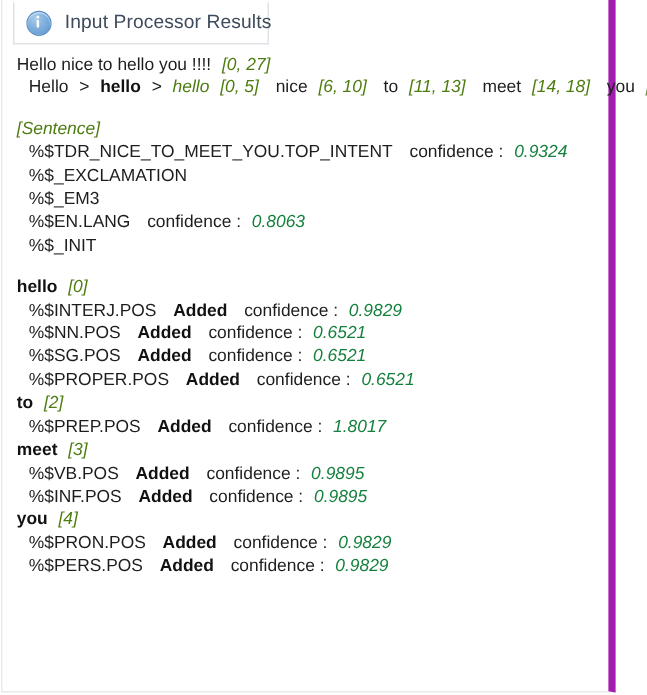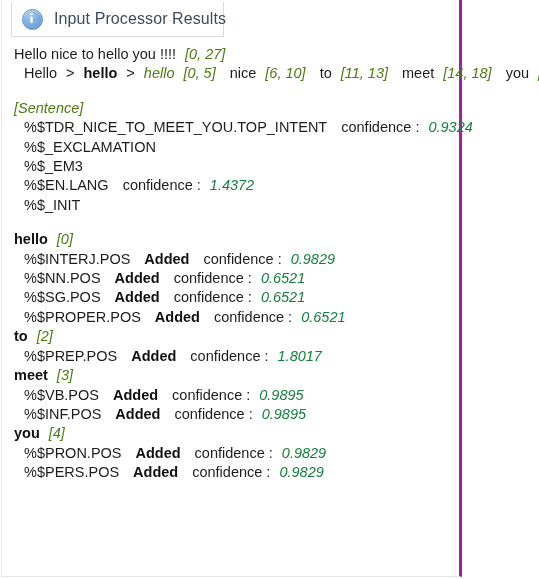--- a/index.html
+++ b/index.html
@@ -10,25 +10,25 @@
   body {
     width: 539px;
     height: 579px;
     font-family: "Liberation Sans", sans-serif;
     color: #222222;
     overflow: hidden;
   }
 
   .panel {
     position: relative;
-    width: 461px;
+    width: 512px;
     height: 577px;
     box-sizing: border-box;
     border-left: 1px solid #e3e6ea;
-    border-right: 3px solid #a21caf;
+    border-right: 6px solid #a21caf;
     border-bottom: 1px solid #e3e6ea;
     border-top: none;
     background: #ffffff;
     margin: 0 1px;
   }
 
   
   .tab-strip {
     position: relative;
     height: 39px;
@@ -121,21 +121,21 @@
 
     <div class="spacer-md"></div>
 
     <div class="line indent-0">
       <span class="it">[Sentence]</span>
     </div>
     <div id="sentence-rows">
         <div class="line indent-1"><span>%$TDR_NICE_TO_MEET_YOU.TOP_INTENT</span><span class="sp-lg"></span><span>confidence :</span><span class="sp"></span><span class="it-dim">0.9324</span></div>
         <div class="line indent-1"><span>%$_EXCLAMATION</span></div>
         <div class="line indent-1"><span>%$_EM3</span></div>
-        <div class="line indent-1"><span>%$EN.LANG</span><span class="sp-lg"></span><span>confidence :</span><span class="sp"></span><span class="it-dim">1.4372</span></div>
+        <div class="line indent-1"><span>%$EN.LANG</span><span class="sp-lg"></span><span>confidence :</span><span class="sp"></span><span class="it-dim">0.8063</span></div>
         <div class="line indent-1"><span>%$_INIT</span></div>
       </div>
 
     <div class="spacer-md"></div>
 
     <div id="token-sections">
         <div class="line indent-0"><span class="grp-head">hello</span><span class="sp"></span><span class="it">[0]</span></div>
         <div class="line indent-1"><span>%$INTERJ.POS</span><span class="sp-lg"></span><span class="b">Added</span><span class="sp-lg"></span><span>confidence :</span><span class="sp"></span><span class="it-dim">0.9829</span></div>
         <div class="line indent-1"><span>%$NN.POS</span><span class="sp-lg"></span><span class="b">Added</span><span class="sp-lg"></span><span>confidence :</span><span class="sp"></span><span class="it-dim">0.6521</span></div>
         <div class="line indent-1"><span>%$SG.POS</span><span class="sp-lg"></span><span class="b">Added</span><span class="sp-lg"></span><span>confidence :</span><span class="sp"></span><span class="it-dim">0.6521</span></div>

